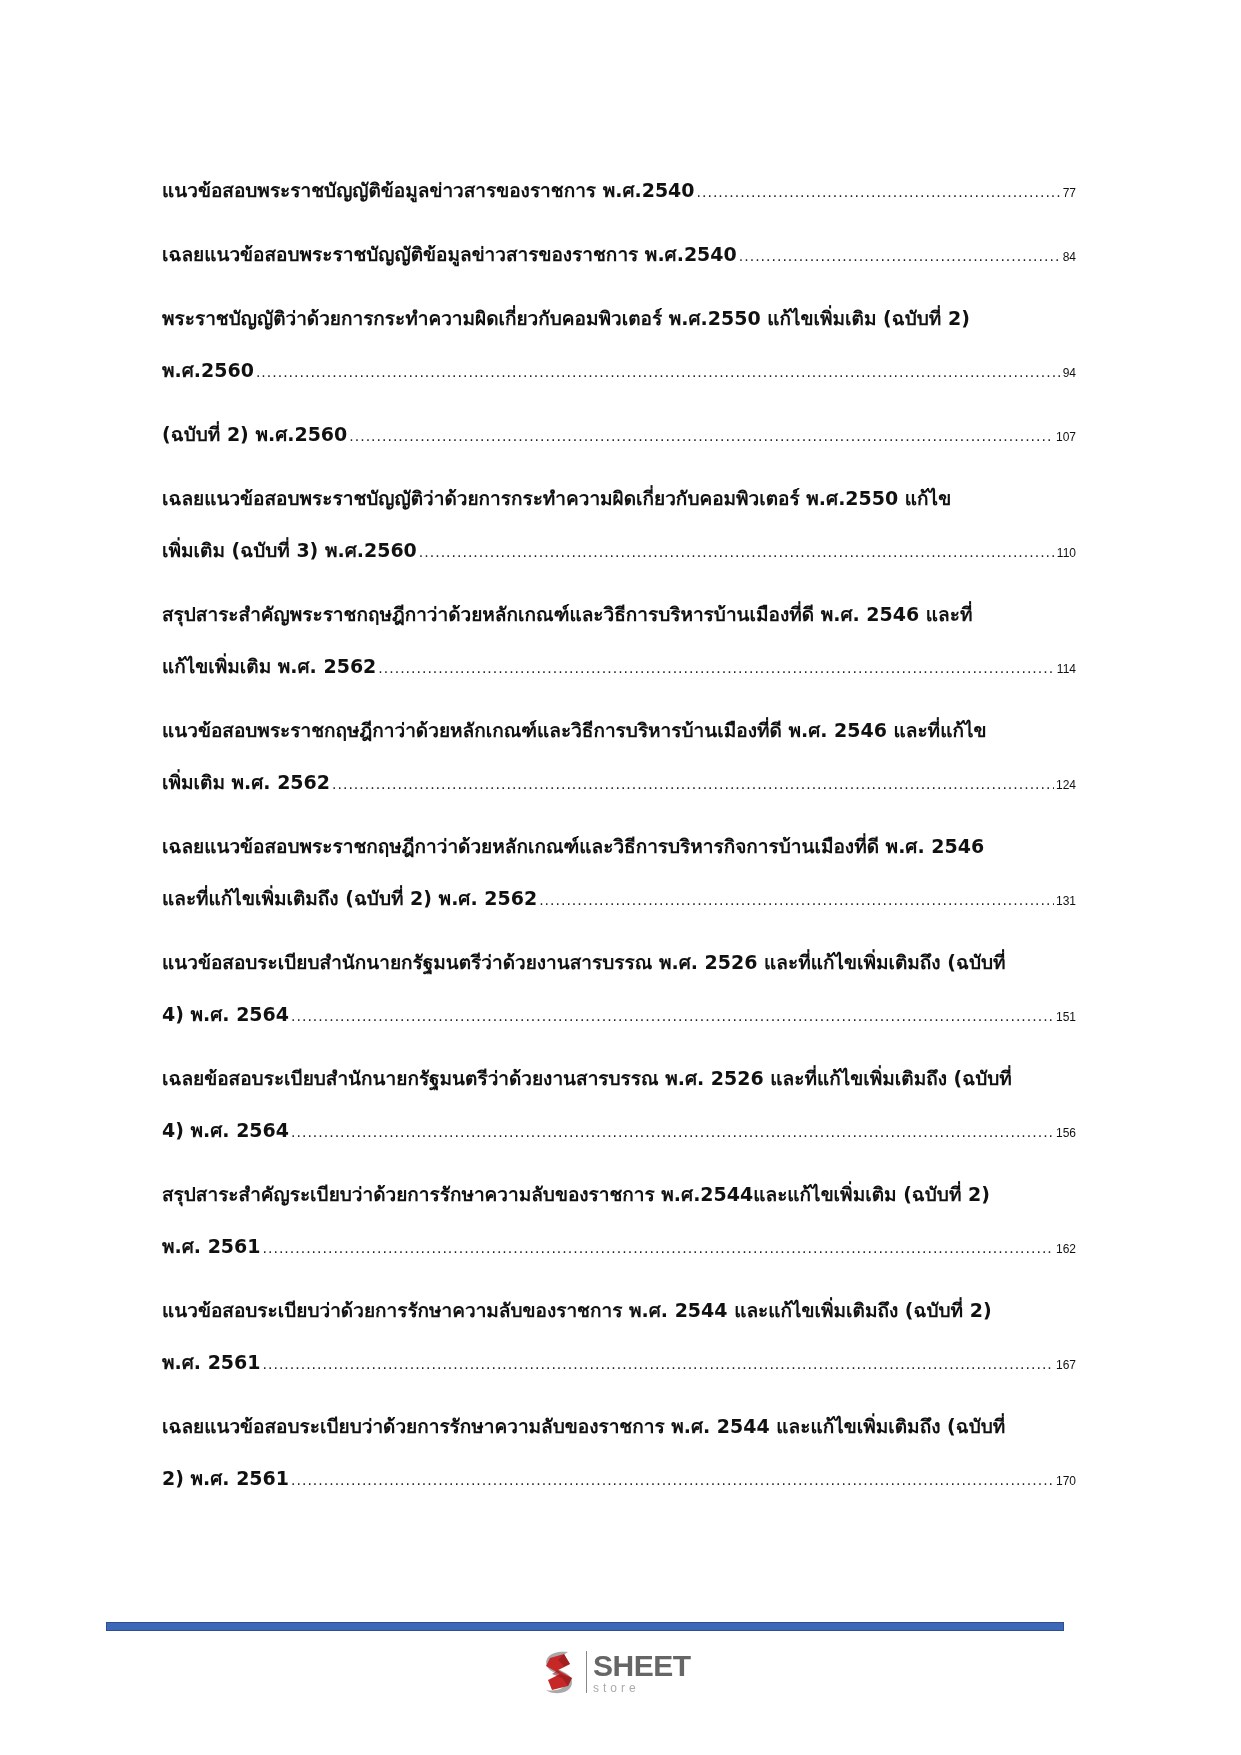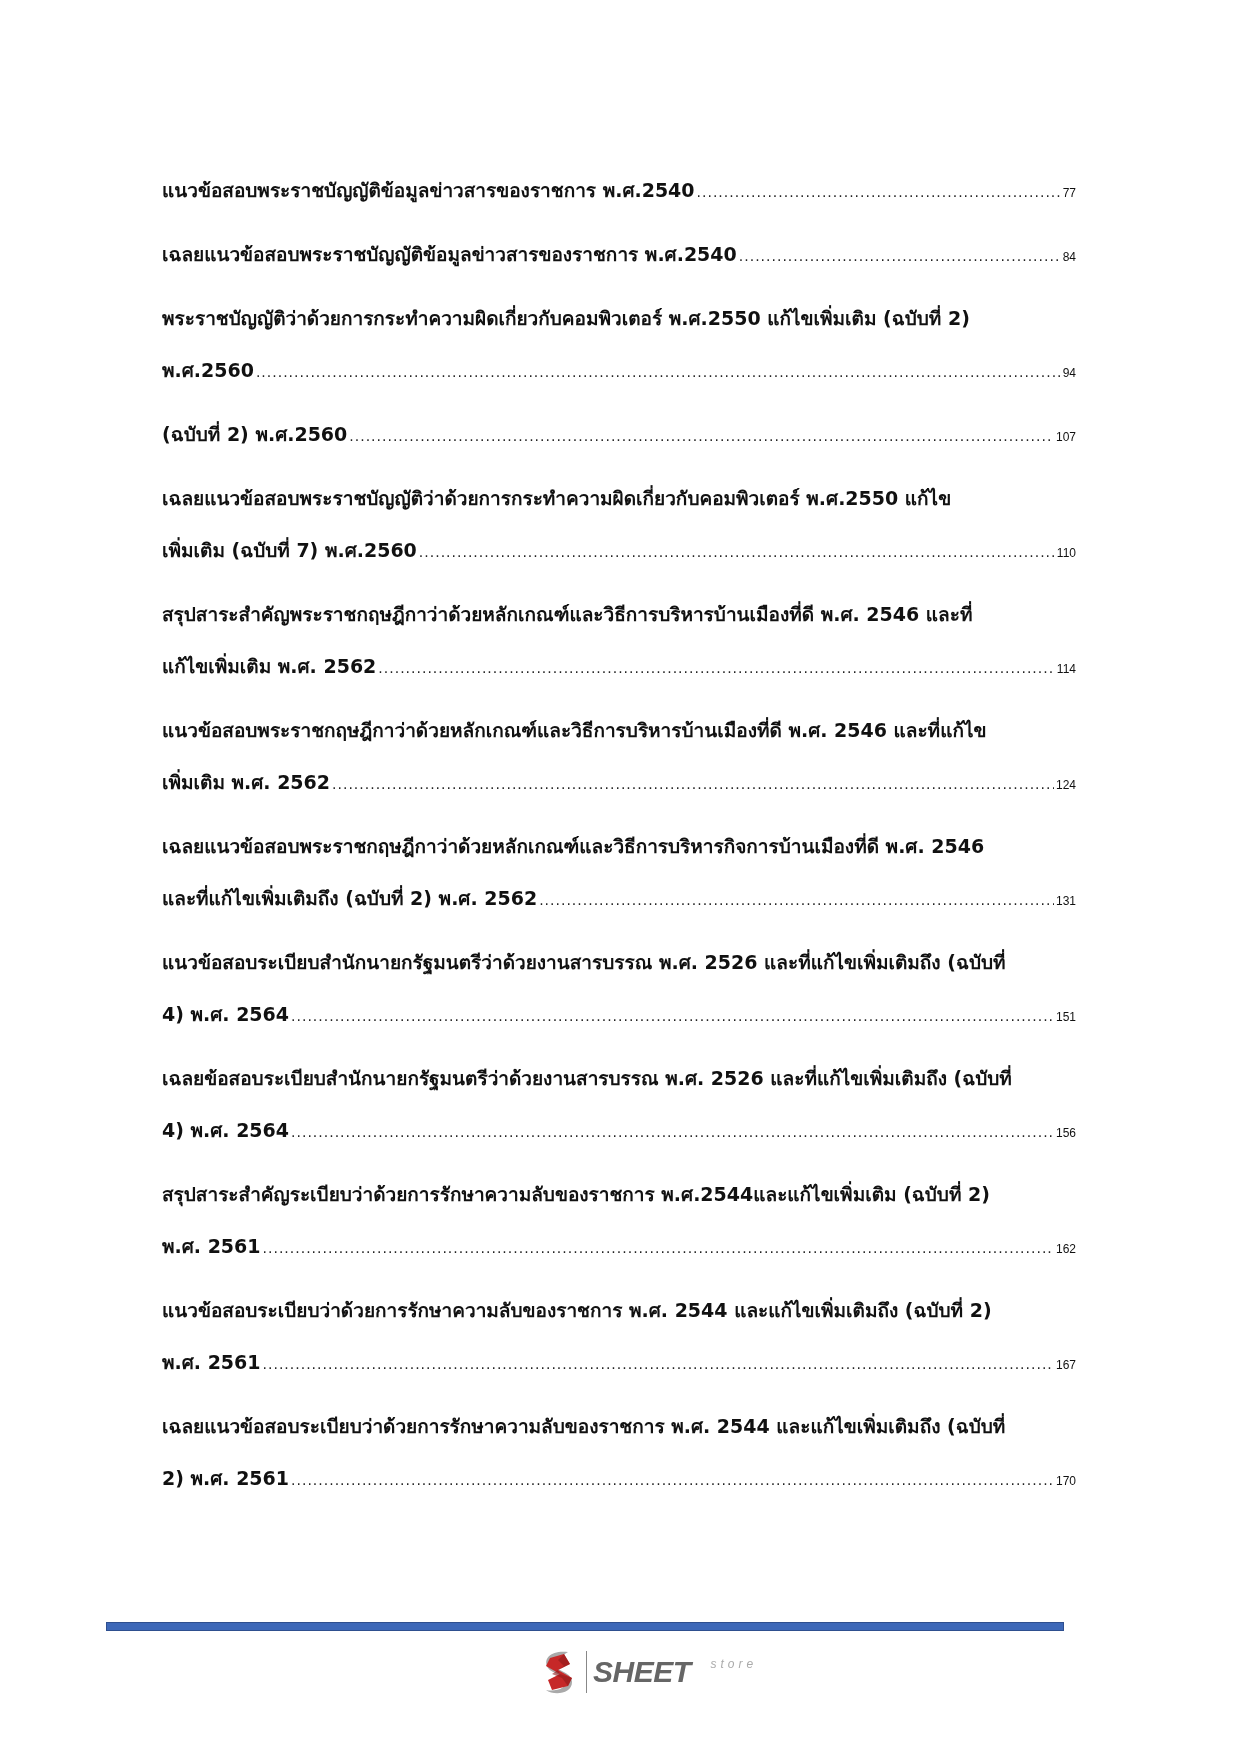--- a/index.html
+++ b/index.html
@@ -12,23 +12,23 @@
     .line .txt { flex: 0 0 auto; }
     .line .dots { flex: 1 1 auto; overflow: hidden; margin: 0 2px; letter-spacing: 1px;
                   font-weight: normal; font-size: 14px; color: #222; }
     .line .dots::before { content: "........................................................................................................................................................................................................................................"; }
     .line .pg { flex: 0 0 auto; font-family: "Liberation Sans", sans-serif; font-weight: normal; font-size: 12px; }
     .footer-bar { position: absolute; left: 106px; top: 1622px; width: 958px; height: 9px;
                   background: #3d68b8; border: 1px solid #2e4f8f; box-sizing: border-box; }
     .logo { position: absolute; left: 538px; top: 1647px; height: 50px; display: flex; align-items: center; }
     .logo-mark { width: 44px; height: 48px; }
     .logo-sep { width: 1px; height: 42px; background: #888; margin: 0 6px 0 4px; }
-    .logo-text { display: flex; flex-direction: row; line-height: 1; font-style: italic; }
+    .logo-text { display: flex; flex-direction: column; line-height: 1; }
     .logo-sheet { font-family: "Liberation Sans", sans-serif; font-weight: bold; font-size: 30px; color: #666; letter-spacing: -0.5px; }
-    .logo-store { font-family: "Liberation Sans", sans-serif; font-size: 12px; color: #aaa; letter-spacing: 4px; margin-top: 1px; margin-left: 20px; }
+    .logo-store { font-family: "Liberation Sans", sans-serif; font-size: 12px; color: #aaa; letter-spacing: 4px; margin-top: 1px; }
   </style>
 </head>
 <body>
 
 <div class="toc" id="toc">
     <div class="entry">
       <div class="line">
         <span class="txt">แนวข้อสอบพระราชบัญญัติข้อมูลข่าวสารของราชการ พ.ศ.2540</span>
         <span class="dots"></span>
         <span class="pg">77</span>
@@ -56,21 +56,21 @@
         <span class="txt">(ฉบับที่ 2) พ.ศ.2560</span>
         <span class="dots"></span>
         <span class="pg">107</span>
       </div>
     </div>
     <div class="entry">
       <div class="line">
         <span class="txt">เฉลยแนวข้อสอบพระราชบัญญัติว่าด้วยการกระทำความผิดเกี่ยวกับคอมพิวเตอร์ พ.ศ.2550 แก้ไข</span>
       </div>
       <div class="line">
-        <span class="txt">เพิ่มเติม (ฉบับที่ 7) พ.ศ.2560</span>
+        <span class="txt">เพิ่มเติม (ฉบับที่ 3) พ.ศ.2560</span>
         <span class="dots"></span>
         <span class="pg">110</span>
       </div>
     </div>
     <div class="entry">
       <div class="line">
         <span class="txt">สรุปสาระสำคัญพระราชกฤษฎีกาว่าด้วยหลักเกณฑ์และวิธีการบริหารบ้านเมืองที่ดี พ.ศ. 2546 และที่</span>
       </div>
       <div class="line">
         <span class="txt">แก้ไขเพิ่มเติม พ.ศ. 2562</span>

